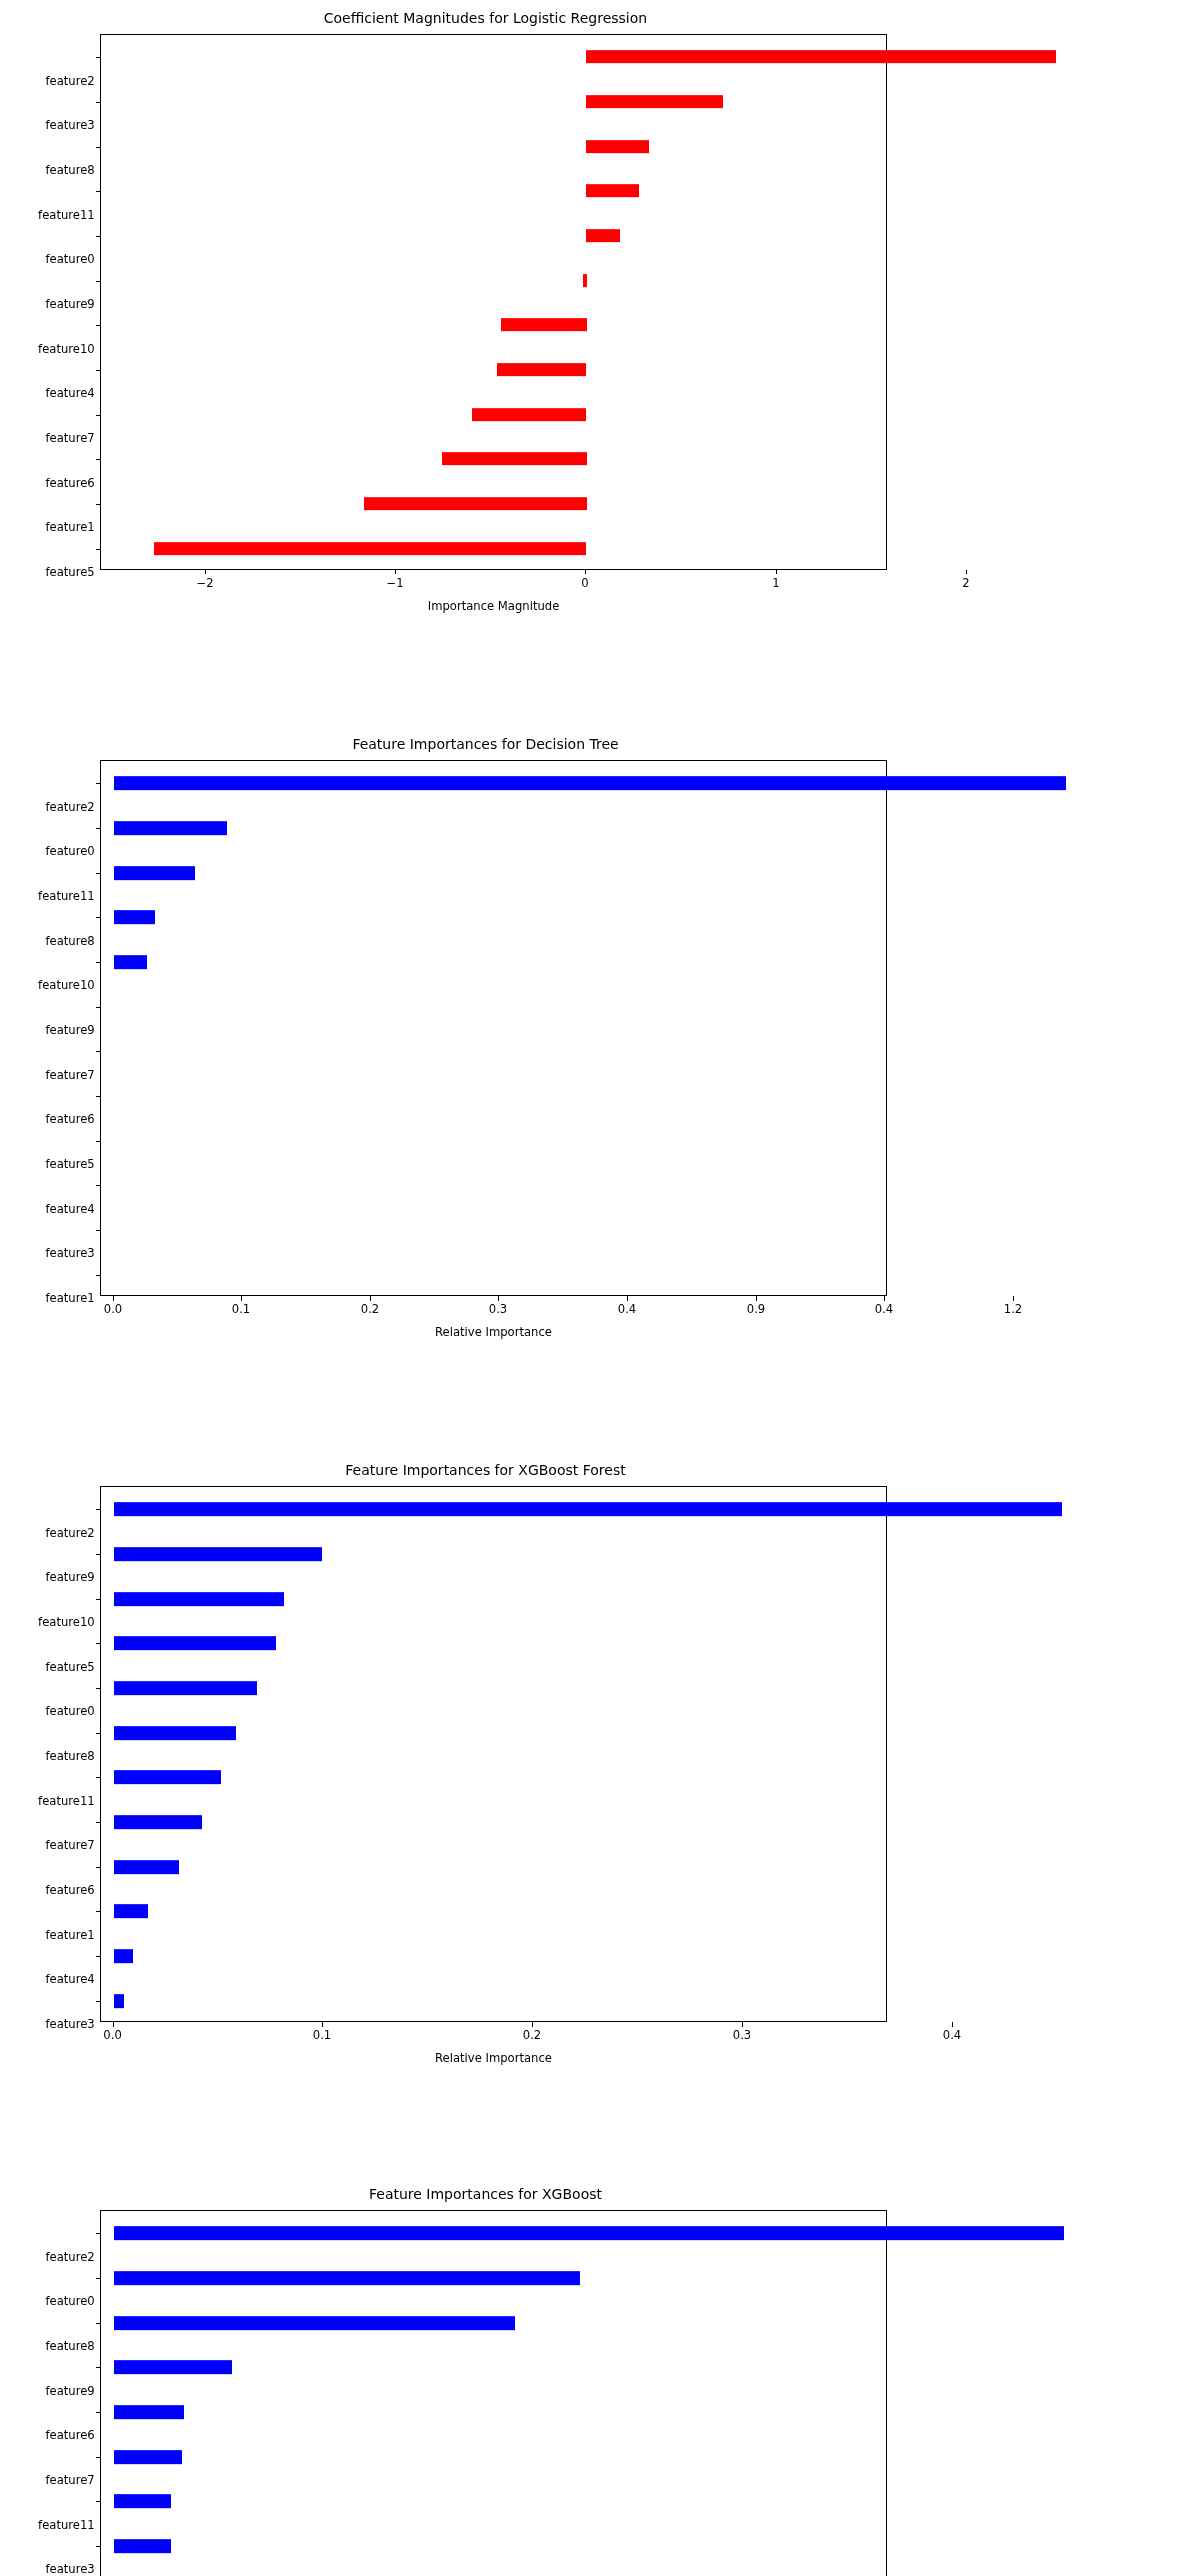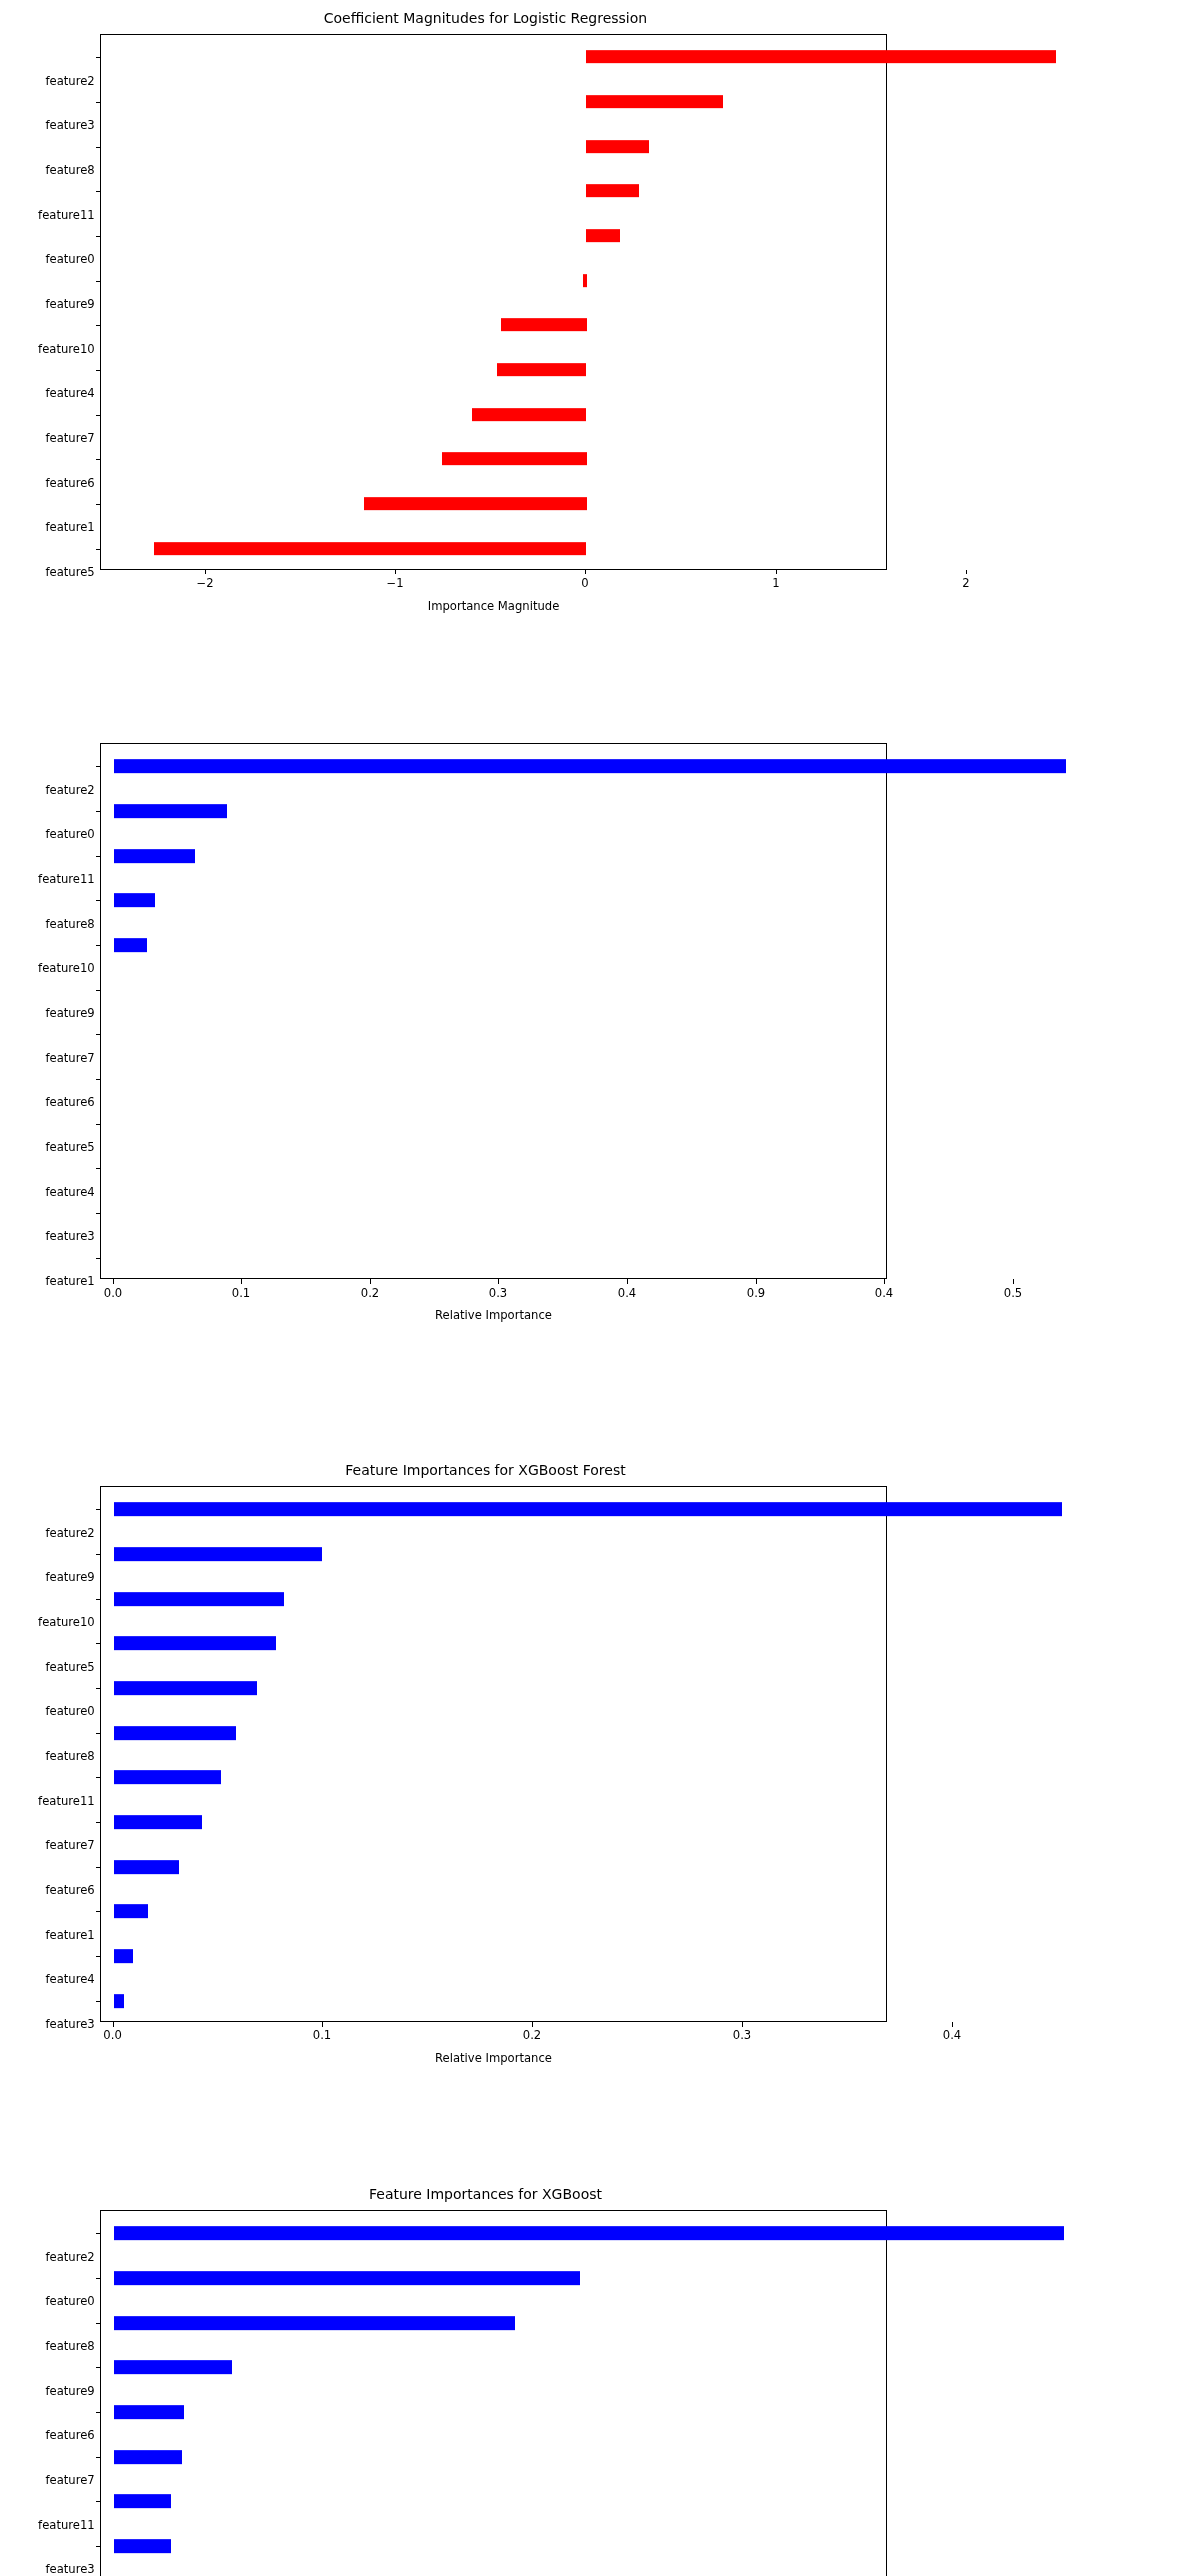--- a/index.html
+++ b/index.html
@@ -179,20 +179,21 @@
     </div>
     <div class="xlabel-row">
       <div class="xlabel-spacer"></div>
       <div class="xlabel-inner" style="margin-right:84px;">
         <span class="xlabel">Importance Magnitude</span>
       </div>
     </div>
   </div>
 
   <div class="figure" style="position:absolute; left:0; top:736px; height:610px;">
+    <div class="chart-title">Feature Importances for Decision Tree</div>
     <div class="plot-row" style="height:536px; margin-top:7.4px;">
       <div class="ylabels" id="ylab1" style="height: 536px;">
           <div class="ylabel" style="top: 47px;">feature2</div>
           <div class="ylabel" style="top: 91px;">feature0</div>
           <div class="ylabel" style="top: 136px;">feature11</div>
           <div class="ylabel" style="top: 181px;">feature8</div>
           <div class="ylabel" style="top: 225px;">feature10</div>
           <div class="ylabel" style="top: 270px;">feature9</div>
           <div class="ylabel" style="top: 315px;">feature7</div>
           <div class="ylabel" style="top: 359px;">feature6</div>
@@ -239,21 +240,21 @@
           <div class="ticklabel" style="left: 270px;">0.2</div>
           <div class="tick" style="left: 398px;"></div>
           <div class="ticklabel" style="left: 398px;">0.3</div>
           <div class="tick" style="left: 527px;"></div>
           <div class="ticklabel" style="left: 527px;">0.4</div>
           <div class="tick" style="left: 656px;"></div>
           <div class="ticklabel" style="left: 656px;">0.9</div>
           <div class="tick" style="left: 784px;"></div>
           <div class="ticklabel" style="left: 784px;">0.4</div>
           <div class="tick" style="left: 913px;"></div>
-          <div class="ticklabel" style="left: 913px;">0.5</div>
+          <div class="ticklabel" style="left: 913px;">1.2</div>
         </div>
     </div>
     <div class="xlabel-row">
       <div class="xlabel-spacer"></div>
       <div class="xlabel-inner" style="margin-right:84px;">
         <span class="xlabel">Relative Importance</span>
       </div>
     </div>
   </div>
 

